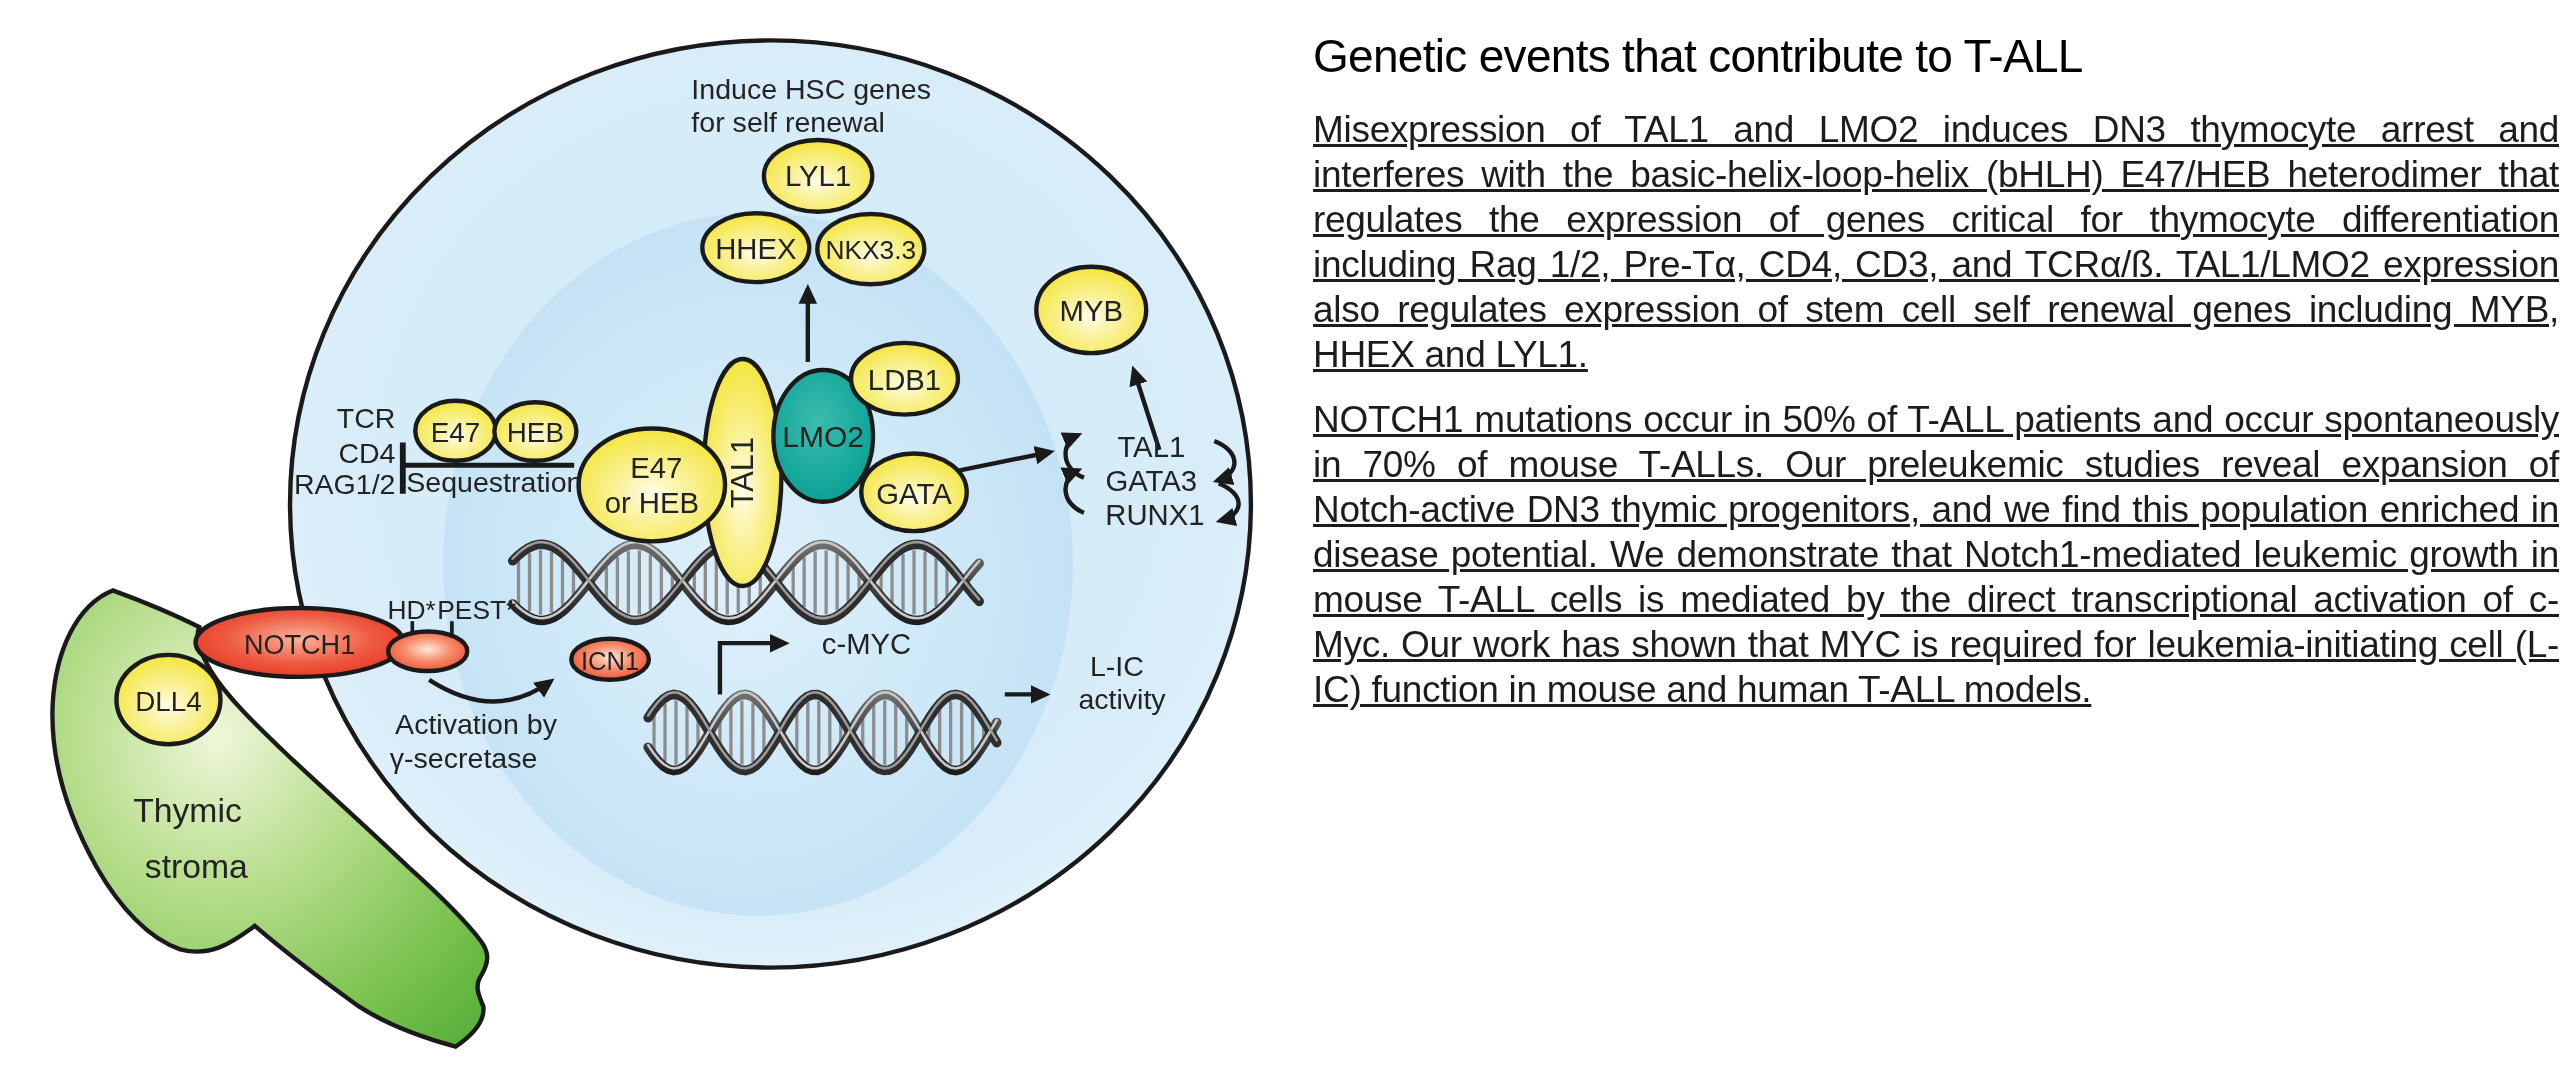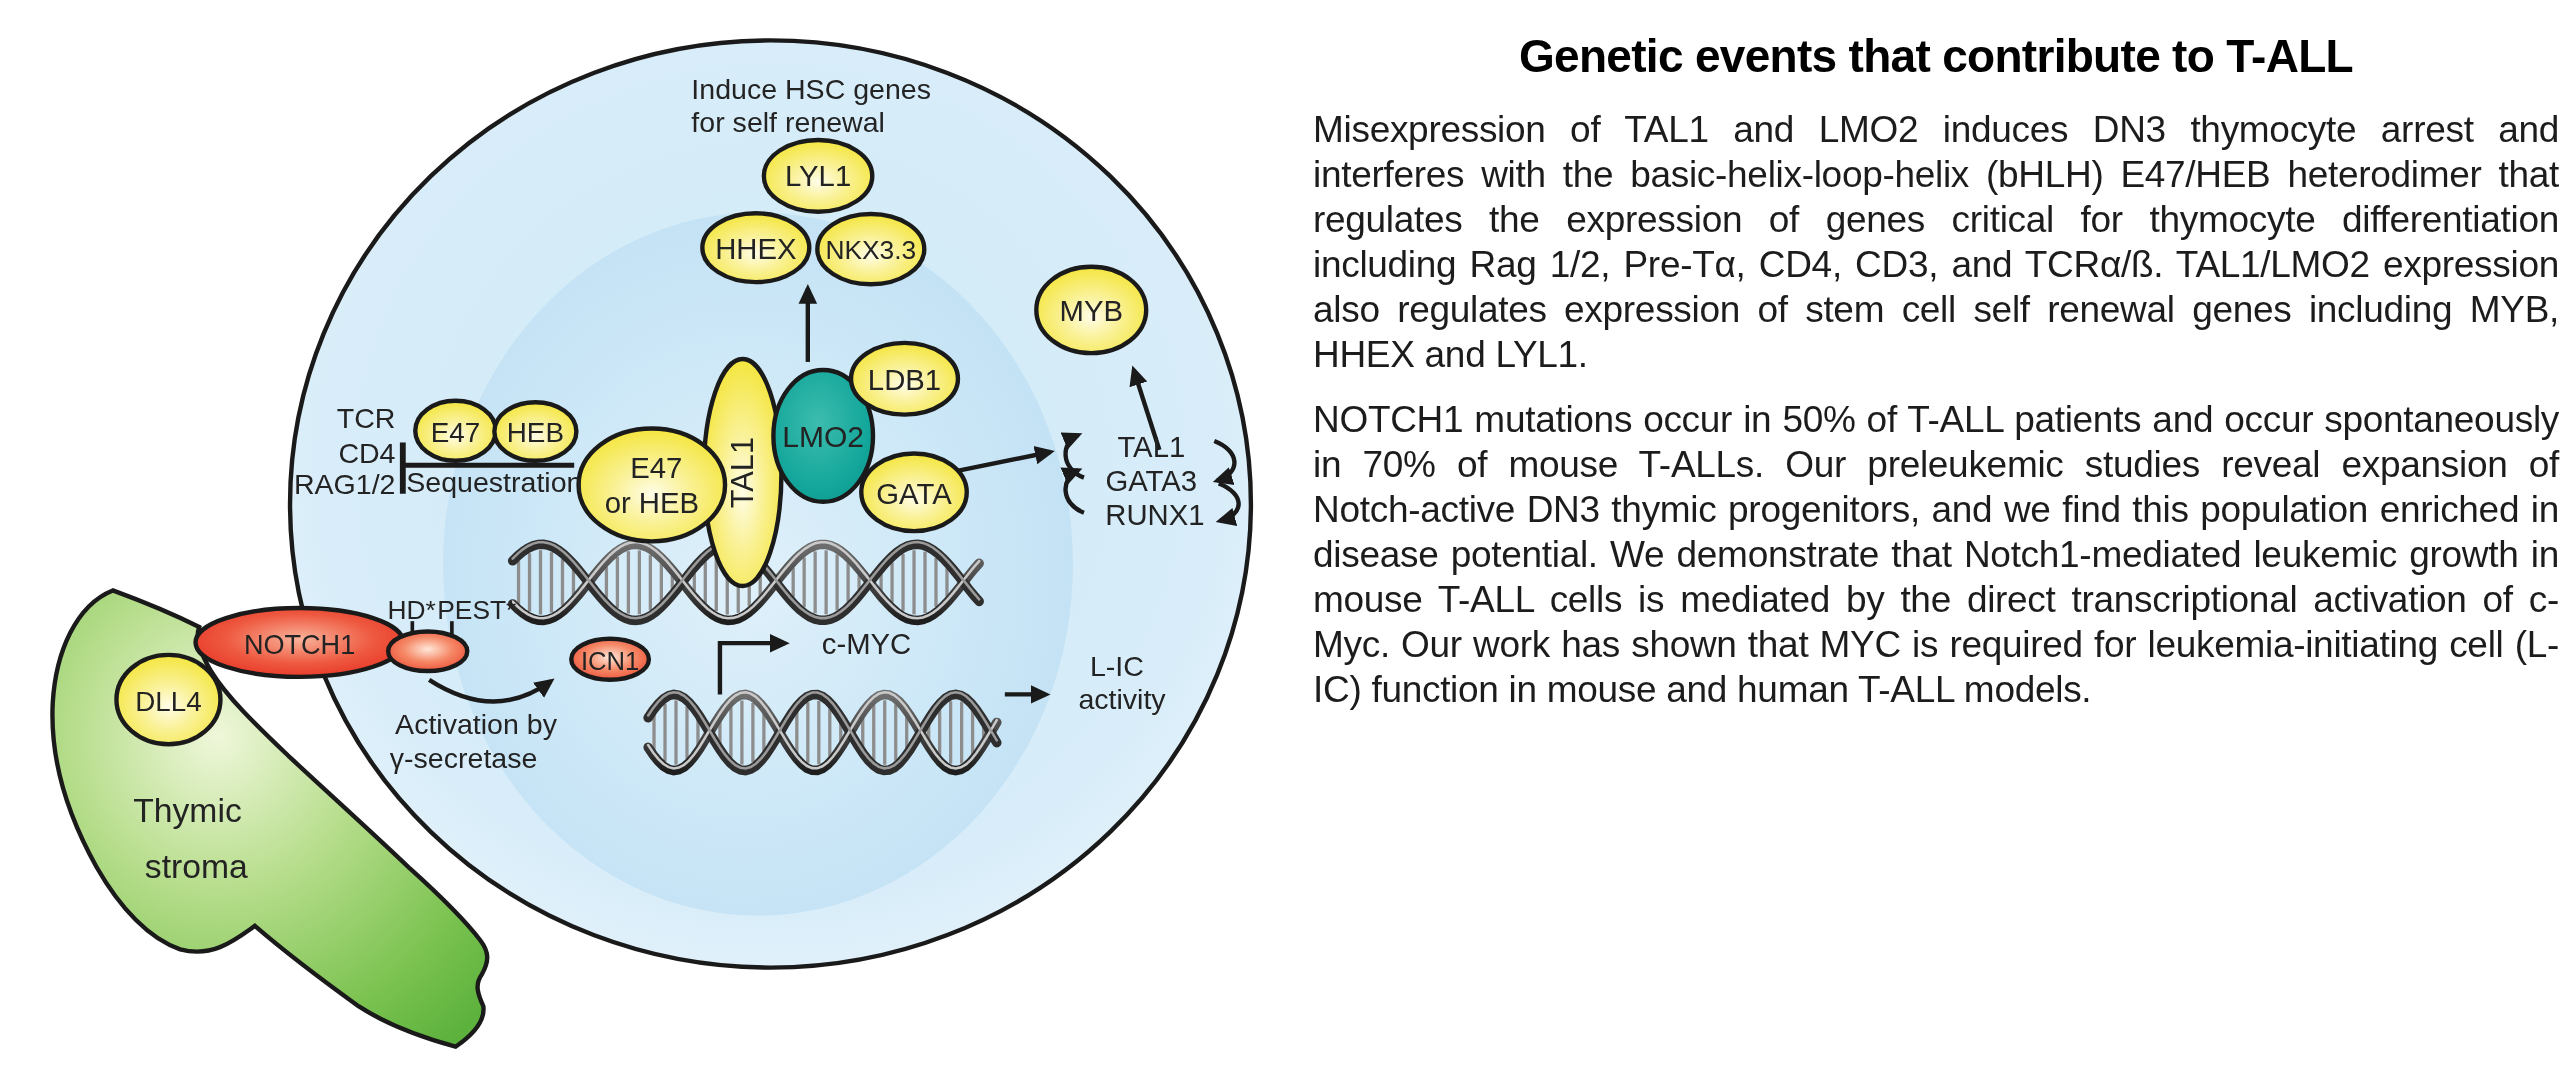--- a/index.html
+++ b/index.html
@@ -1,23 +1,23 @@
 <!DOCTYPE html>
 <html style="font-size:11.7px"><head>
 <meta charset="utf-8">
 <style>
   html,body{margin:0;padding:0;background:#ffffff;}
   .stage{position:relative;width:2576px;height:1071px;background:#fff;overflow:hidden;
          font-family:"Liberation Sans",sans-serif;}
   .diagram{position:absolute;left:0;top:0;width:1289px;height:1071px;}
   .panel{position:absolute;left:1313px;top:32px;width:1246px;color:#1c1c1c;}
-  .panel h1{font-size:46px;line-height:1.08;margin:0 0 25px 0;font-weight:bold;
-            letter-spacing:-0.7px;color:#000;text-align:center;}
+  .panel h1{font-size:46px;line-height:1.08;margin:0 0 25px 0;font-weight:normal;
+            letter-spacing:-0.7px;color:#000;}
   .panel p{font-size:37px;line-height:45px;margin:0 0 20.5px 0;text-align:justify;
-           letter-spacing:-0.3px;}
+           letter-spacing:-0.3px;text-decoration:underline;}
   svg text{font-family:"Liberation Sans",sans-serif;fill:#232323;}
   .nodelabel{font-size:40px;}
   .small{font-size:38px;}
   .ann{font-size:39px;}
 </style>
 </head>
 <body>
 
 <div class="stage">
 

